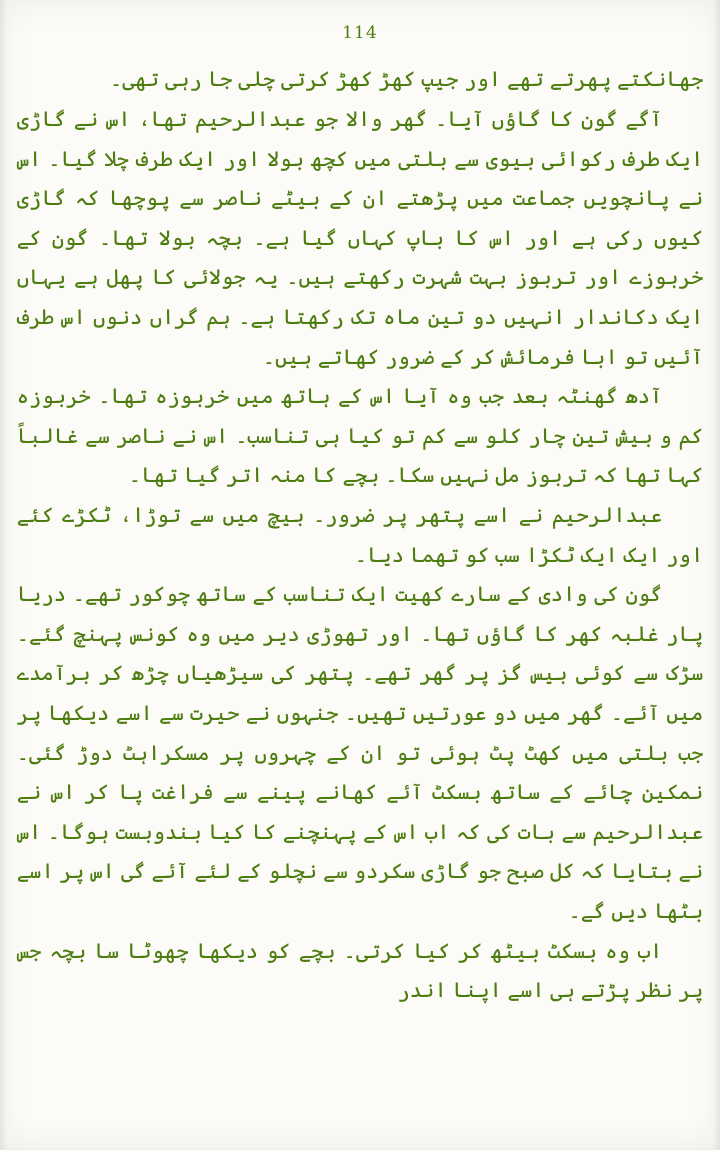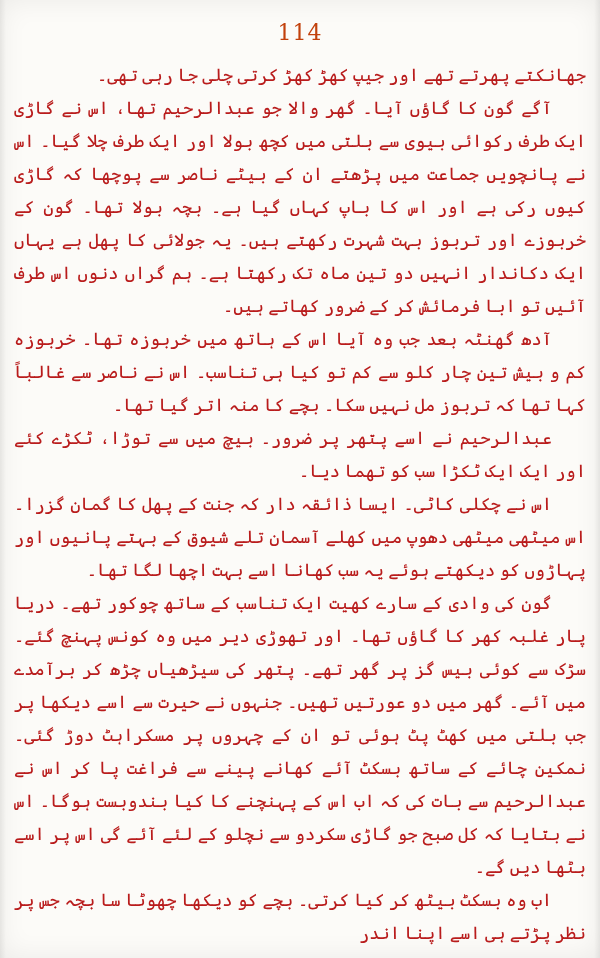--- a/index.html
+++ b/index.html
@@ -14,33 +14,33 @@
     margin: 0 auto;
     background: #fcfbf8;
     box-shadow: inset 0 0 28px rgba(0,0,0,0.07);
     overflow: hidden;
     box-sizing: border-box;
     padding: 20px 14px 10px 14px;
   }
   .page-number {
     text-align: center;
     font-family: "DejaVu Serif", "Liberation Serif", serif;
-    font-size: 22px;
-    color: #c2410c;
+    font-size: 14px;
+    color: #4d7c0f;
     letter-spacing: 1px;
     margin-bottom: 14px;
   }
   .page-text {
     direction: rtl;
     unicode-bidi: embed;
     text-align: justify;
-    font-family: Liberation Serif, serif;
+    font-family: Liberation Sans, sans-serif;
     font-size: 17.5px;
     line-height: 33px;
-    color: #b91c1c;
+    color: #4d7c0f;
   }
   .page-text p {
     margin: 0;
     padding: 0;
   }
   .page-text p.indent {
     
     text-indent: 34px;
   }
   
@@ -61,17 +61,16 @@
   <div class="edge-shade-left"></div>
   <div class="edge-shade-right"></div>
 
   <div class="page-number">114</div>
 
   <div class="page-text" id="paragraphs">
       <p class="">جھانکتے پھرتے تھے اور جیپ کھڑ کھڑ کرتی چلی جا رہی تھی۔</p>
       <p class="indent">آگے گون کا گاؤں آیا۔ گھر والا جو عبدالرحیم تھا، اس نے گاڑی ایک طرف رکوائی بیوی سے بلتی میں کچھ بولا اور ایک طرف چلا گیا۔ اس نے پانچویں جماعت میں پڑھتے ان کے بیٹے ناصر سے پوچھا کہ گاڑی کیوں رکی ہے اور اس کا باپ کہاں گیا ہے۔ بچہ بولا تھا۔ گون کے خربوزے اور تربوز بہت شہرت رکھتے ہیں۔ یہ جولائی کا پھل ہے یہاں ایک دکاندار انہیں دو تین ماہ تک رکھتا ہے۔ ہم گراں دنوں اس طرف آئیں تو ابا فرمائش کر کے ضرور کھاتے ہیں۔</p>
       <p class="indent">آدھ گھنٹہ بعد جب وہ آیا اس کے ہاتھ میں خربوزہ تھا۔ خربوزہ کم و بیش تین چار کلو سے کم تو کیا ہی تناسب۔ اس نے ناصر سے غالباً کہا تھا کہ تربوز مل نہیں سکا۔ بچے کا منہ اتر گیا تھا۔</p>
       <p class="indent">عبدالرحیم نے اسے پتھر پر ضرور۔ بیچ میں سے توڑا، ٹکڑے کئے اور ایک ایک ٹکڑا سب کو تھما دیا۔</p>
-      <p class="indent">اس نے چکلی کاٹی۔ ایسا ذائقہ دار کہ جنت کے پھل کا گمان گزرا۔ اس میٹھی میٹھی دھوپ میں کھلے آسمان تلے شیوق کے بہتے پانیوں اور پہاڑوں کو دیکھتے ہوئے یہ سب کھانا اسے بہت اچھا لگا تھا۔</p>
       <p class="indent">گون کی وادی کے سارے کھیت ایک تناسب کے ساتھ چوکور تھے۔ دریا پار غلبہ کھر کا گاؤں تھا۔ اور تھوڑی دیر میں وہ کونس پہنچ گئے۔ سڑک سے کوئی بیس گز پر گھر تھے۔ پتھر کی سیڑھیاں چڑھ کر برآمدے میں آئے۔ گھر میں دو عورتیں تھیں۔ جنہوں نے حیرت سے اسے دیکھا پر جب بلتی میں کھٹ پٹ ہوئی تو ان کے چہروں پر مسکراہٹ دوڑ گئی۔ نمکین چائے کے ساتھ بسکٹ آئے کھانے پینے سے فراغت پا کر اس نے عبدالرحیم سے بات کی کہ اب اس کے پہنچنے کا کیا بندوبست ہوگا۔ اس نے بتایا کہ کل صبح جو گاڑی سکردو سے نچلو کے لئے آئے گی اس پر اسے بٹھا دیں گے۔</p>
       <p class="indent">اب وہ بسکٹ بیٹھ کر کیا کرتی۔ بچے کو دیکھا چھوٹا سا بچہ جس پر نظر پڑتے ہی اسے اپنا اندر</p>
     </div>
 </div>
 
 </body></html>

